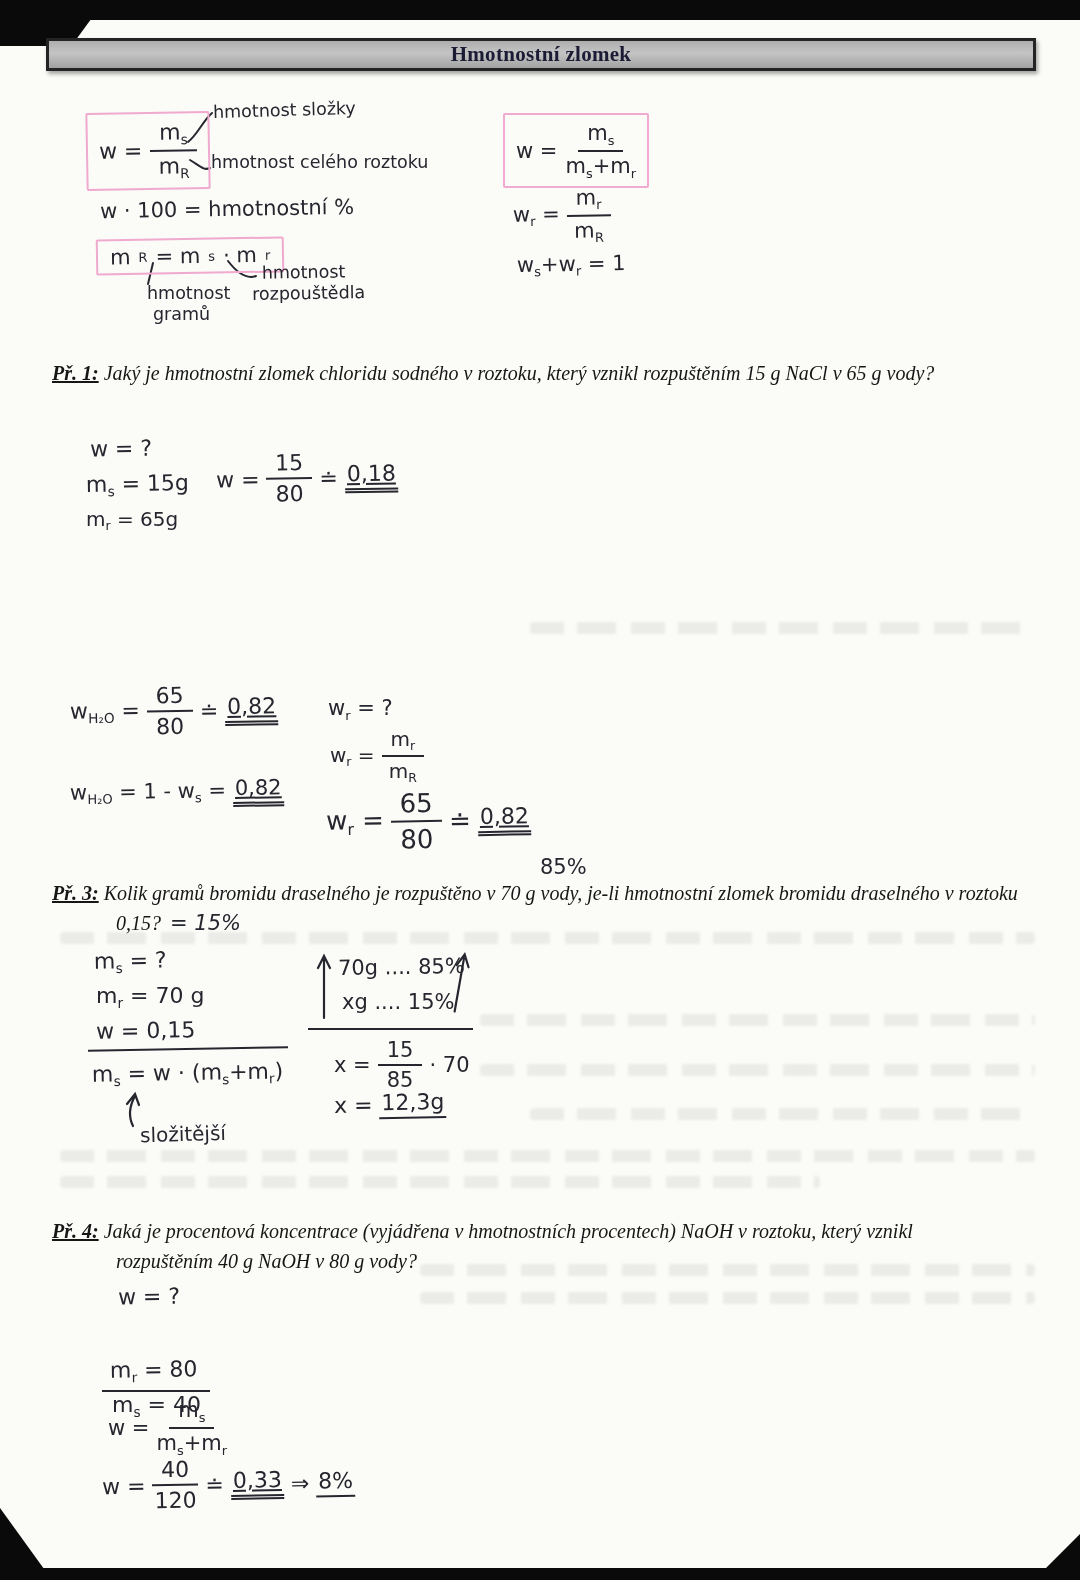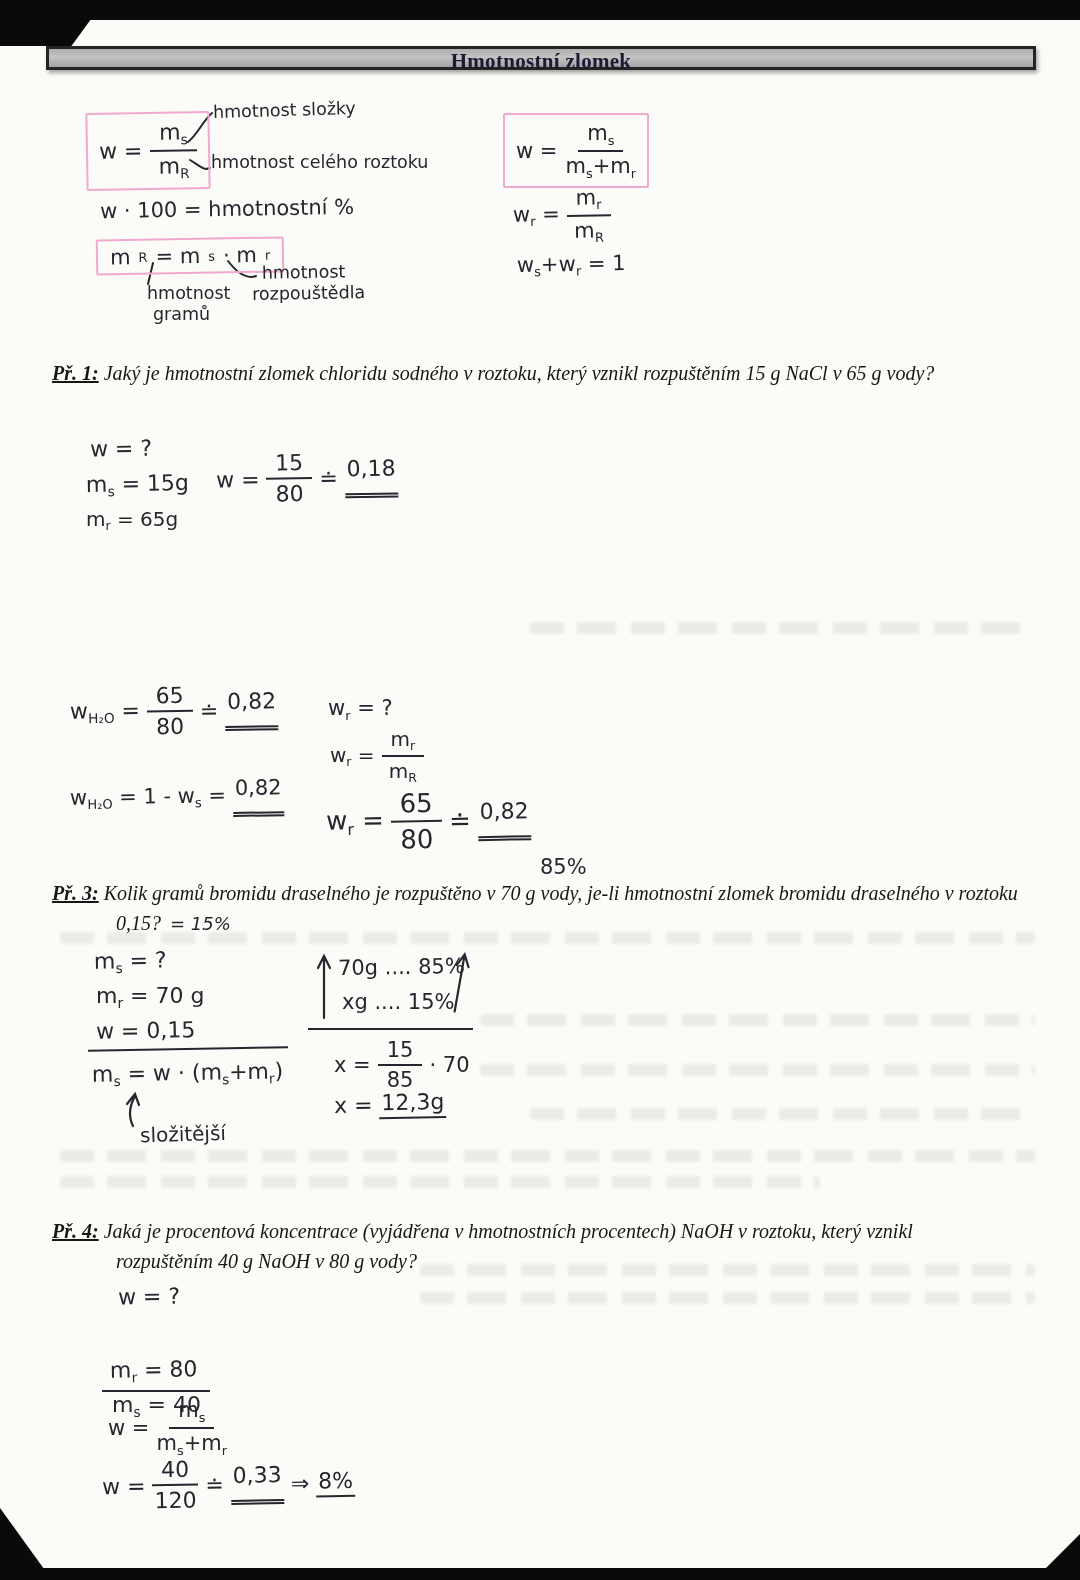--- a/index.html
+++ b/index.html
@@ -8,40 +8,40 @@
           font-family:"Liberation Serif", serif; }
   .abs { position:absolute; }
 
   
   .edge { background:#0a0a0a; }
   .ghost { background:repeating-linear-gradient(90deg, rgba(80,80,80,.9) 0 34px, transparent 34px 47px,
            rgba(80,80,80,.9) 47px 86px, transparent 86px 101px);
            opacity:.10; filter:blur(1.6px); height:12px; border-radius:4px; }
 
   
-  .titlebar { left:46px; top:46px; width:990px; height:24px;
+  .titlebar { left:46px; top:38px; width:990px; height:33px;
     background:linear-gradient(180deg,#aeaeae,#c4c4c4 45%,#a2a2a2);
-    border:3px solid #242424; display:flex; justify-content:center;
+    border:3px solid #242424; display:flex; align-items:center; justify-content:center;
     box-shadow:2px 3px 4px rgba(0,0,0,.35); }
   .titlebar span { font-family:"Liberation Serif",serif; font-weight:bold; font-size:21px; color:#1b1b35; letter-spacing:.3px; }
 
   
   .problem { font-family:"Liberation Serif",serif; font-size:20px; color:#161616; line-height:1.5;
              padding-left:64px; text-indent:-64px;font-style:italic; }
   .plabel { font-weight:bold; text-decoration:underline; }
 
   
   .hw { font-family:"DejaVu Sans",sans-serif; color:#26262f; font-size:20px; white-space:nowrap; }
   .hw sub { font-size:.62em; vertical-align:-.35em; }
   .ann { font-size:17.5px; }
   .calc { display:flex; align-items:center; gap:7px; }
   .frac { display:inline-flex; flex-direction:column; align-items:center; text-align:center; }
   .frac .num { padding:0 9px 2px; border-bottom:2.2px solid #26262f; }
   .frac .den { padding-top:2px; }
-  .res2 { border-bottom:5px double #26262f; padding:0 2px 12px; }
+  .res2 { border-bottom:5px double #26262f; padding:0 2px 2px;text-decoration:underline; }
   .res1 { border-bottom:2.2px solid #26262f; padding:0 2px 2px; }
   .pinkbox { border:2.5px solid #f0a9cf; border-radius:2px; padding:6px 11px;
              display:inline-flex; align-items:center; gap:8px; }
   .hline { border-top:2.4px solid #26262f; }
   .r-1 { transform:rotate(-1deg); } .r-2 { transform:rotate(-1.6deg); }
   svg { display:block; }
 </style>
 </head>
 <body>
 
@@ -174,21 +174,21 @@
     <span>≐</span>
     <span class="res2" style="font-size:22px">0,82</span>
   </div>
 
   <div class="abs hw" style="left:540px;top:855px;font-size:21px">85%</div>
 
   <div class="abs problem" style="left:52px;top:878px;width:1000px">
     <span class="plabel">Př. 3:</span>
     <span> </span>
     <span>Kolik gramů bromidu draselného je rozpuštěno v 70 g vody, je-li hmotnostní zlomek bromidu draselného v roztoku 0,15?</span>
-    <span class="hw" style="font-size:18px;margin-left:4px">= 15%</span>
+    <span class="hw" style="font-size:21px;margin-left:4px">= 15%</span>
   </div>
 
   <div class="abs hw r-1" style="left:94px;top:948px;font-size:22px">m<sub>s</sub> = ?</div>
   <div class="abs hw" style="left:96px;top:983px;font-size:22px">m<sub>r</sub> = 70 g</div>
   <div class="abs hw r-1" style="left:96px;top:1018px;font-size:22px">w = 0,15</div>
   <div class="abs hline r-1" style="left:88px;top:1048px;width:200px"></div>
   <div class="abs hw r-1" style="left:92px;top:1060px;font-size:22px">m<sub>s</sub> = w · (m<sub>s</sub>+m<sub>r</sub>)</div>
 
   <svg class="abs" style="left:122px;top:1090px" width="20" height="38">
     <path d="M11,36 C7,28 7,17 13,6 M5,14 L13,4 L17,15" stroke="#26262f" stroke-width="2.2" fill="none" stroke-linecap="round"></path>

